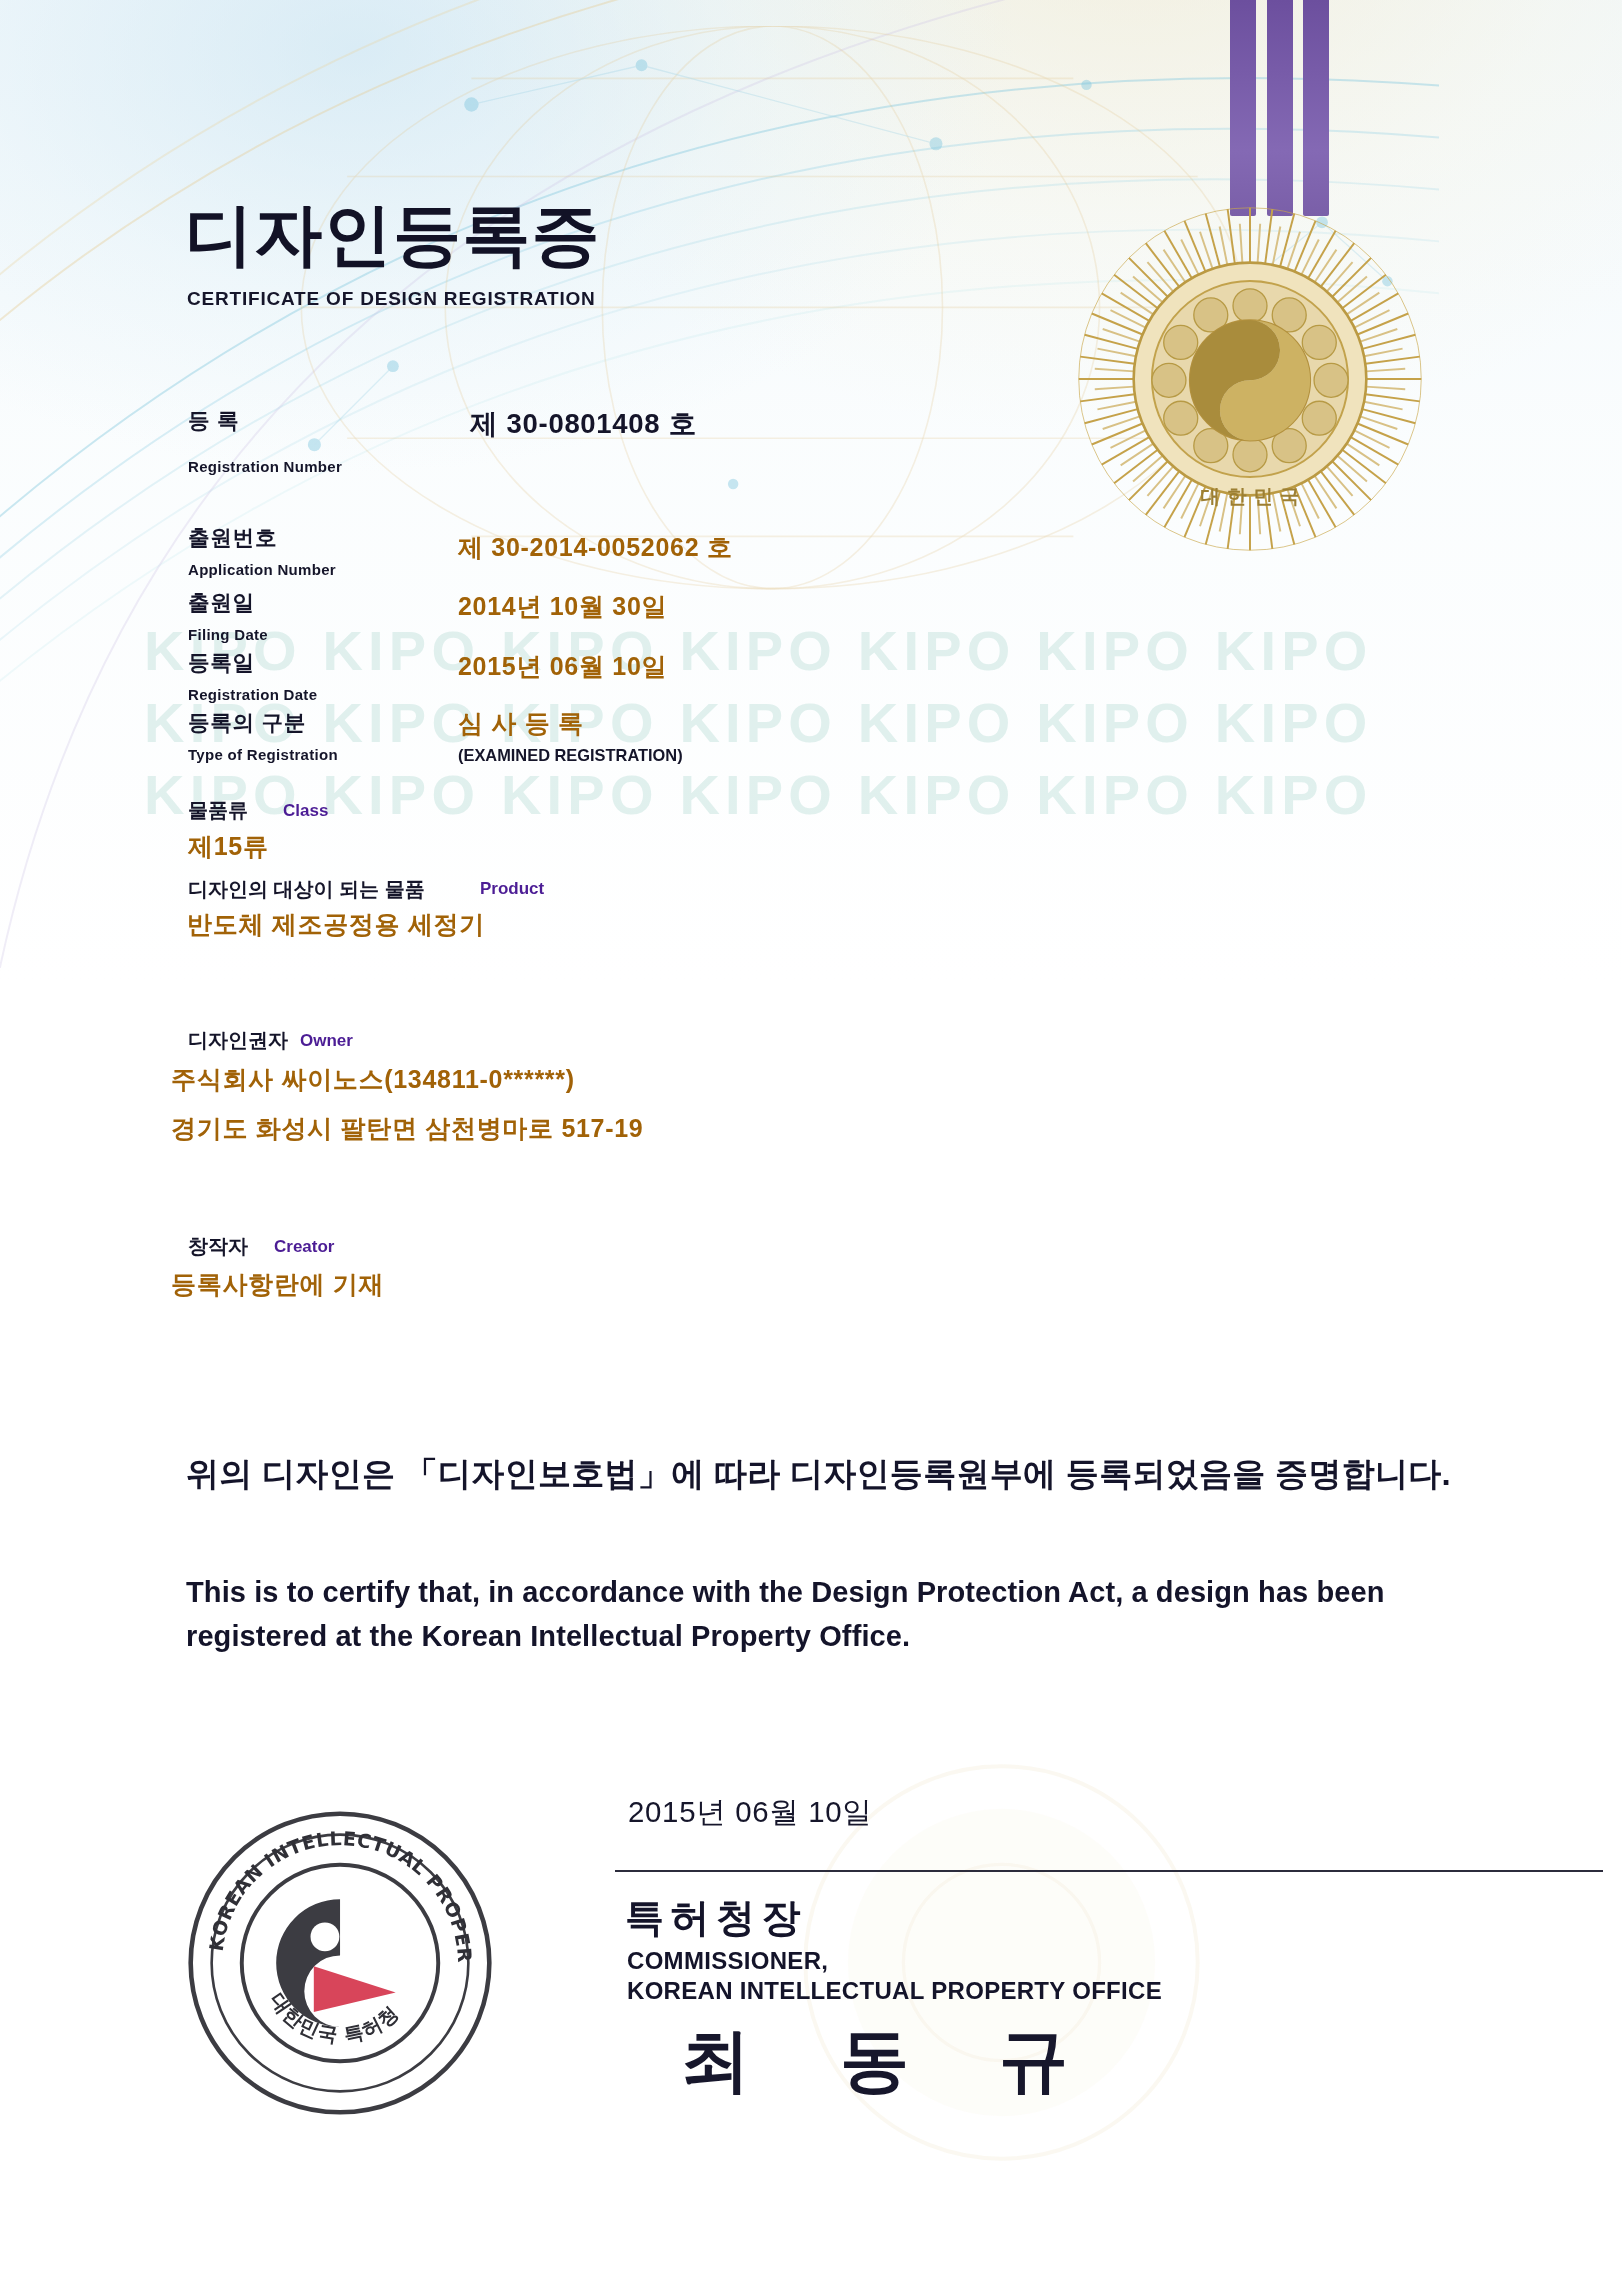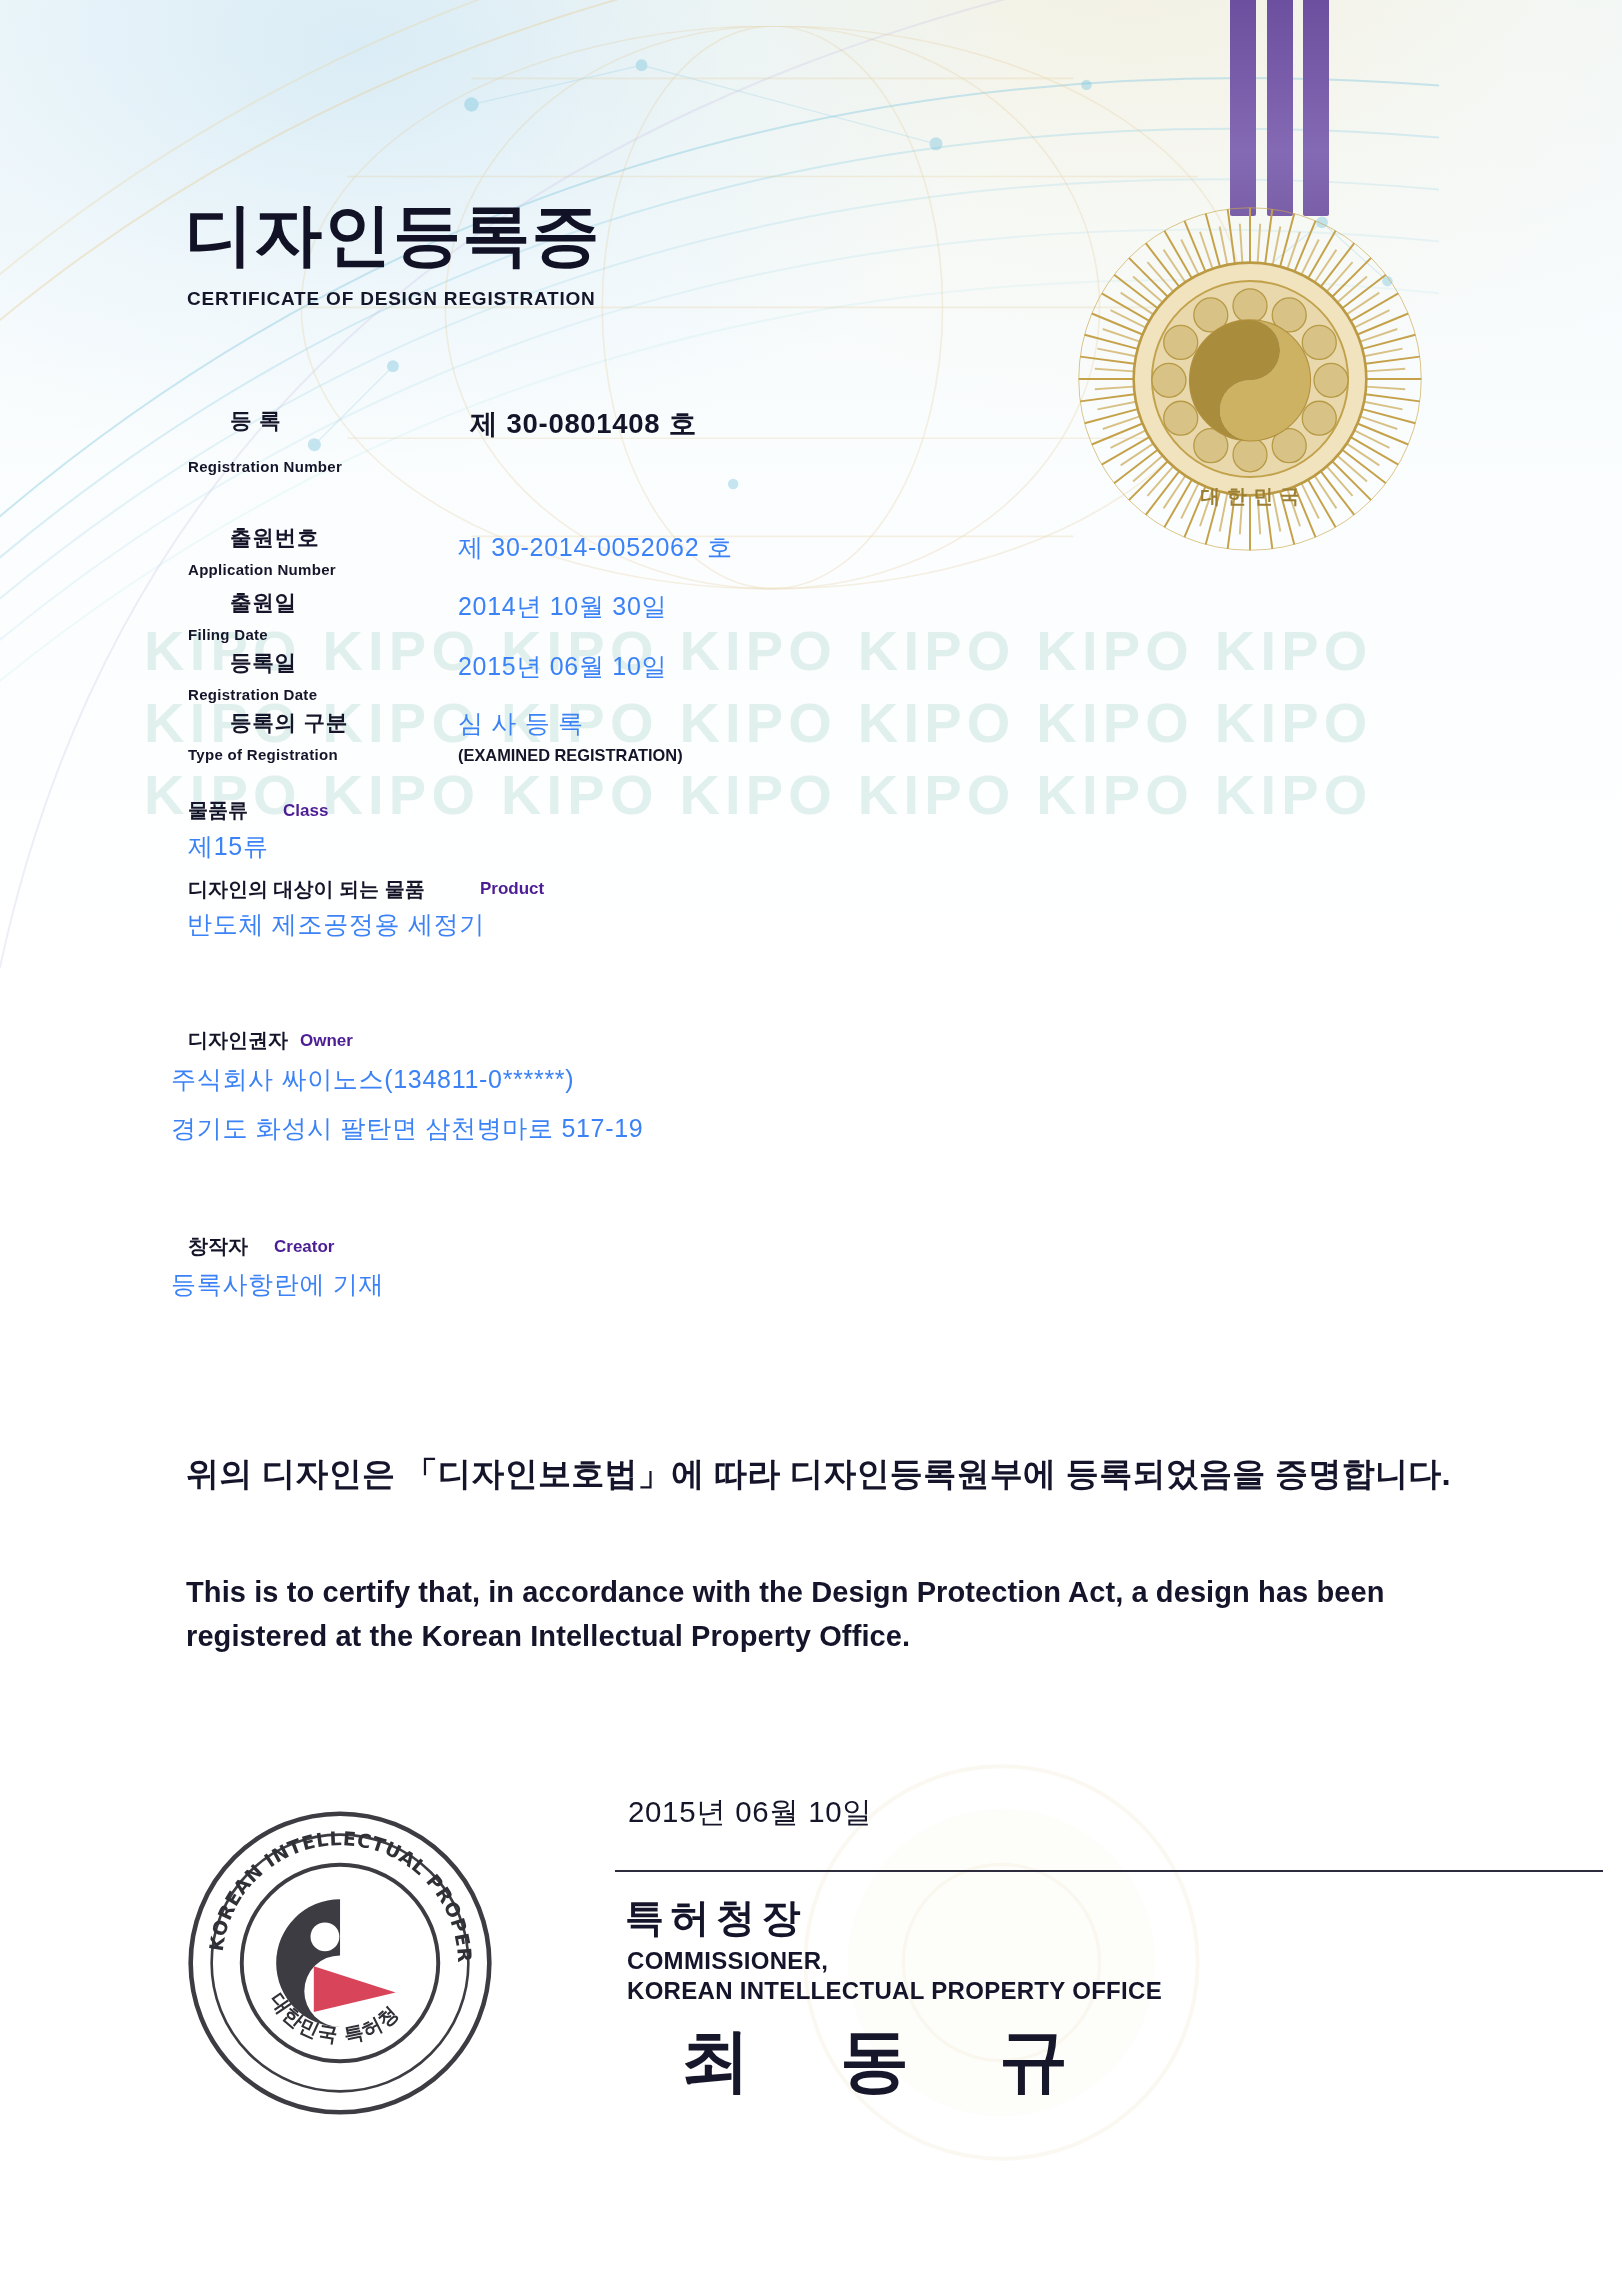--- a/index.html
+++ b/index.html
@@ -122,41 +122,40 @@
     color: #16162b;
   }
 
   
   .lbl-ko {
     position: absolute;
     font-size: 21.6px;
     font-weight: bold;
     color: #15152a;
     letter-spacing: 0.7px;
-    margin-left: 42px;
   }
   .lbl-en {
     position: absolute;
     font-size: 15px;
     font-weight: bold;
     color: #15152a;
     letter-spacing: 0.3px;
   }
   .val {
     position: absolute;
     font-size: 27.5px;
     font-weight: bold;
     color: #15152a;
     letter-spacing: 0.7px;
   }
   .val-sm {
     position: absolute;
     font-size: 25px;
-    font-weight: normal;
-    color: #3b82f6;
+    font-weight: bold;
+    color: #a16207;
     letter-spacing: 0.7px;
   }
   .val-paren {
     position: absolute;
     font-size: 16.4px;
     font-weight: bold;
     color: #15152a;
   }
   .lbl-ko-inline {
     position: absolute;

